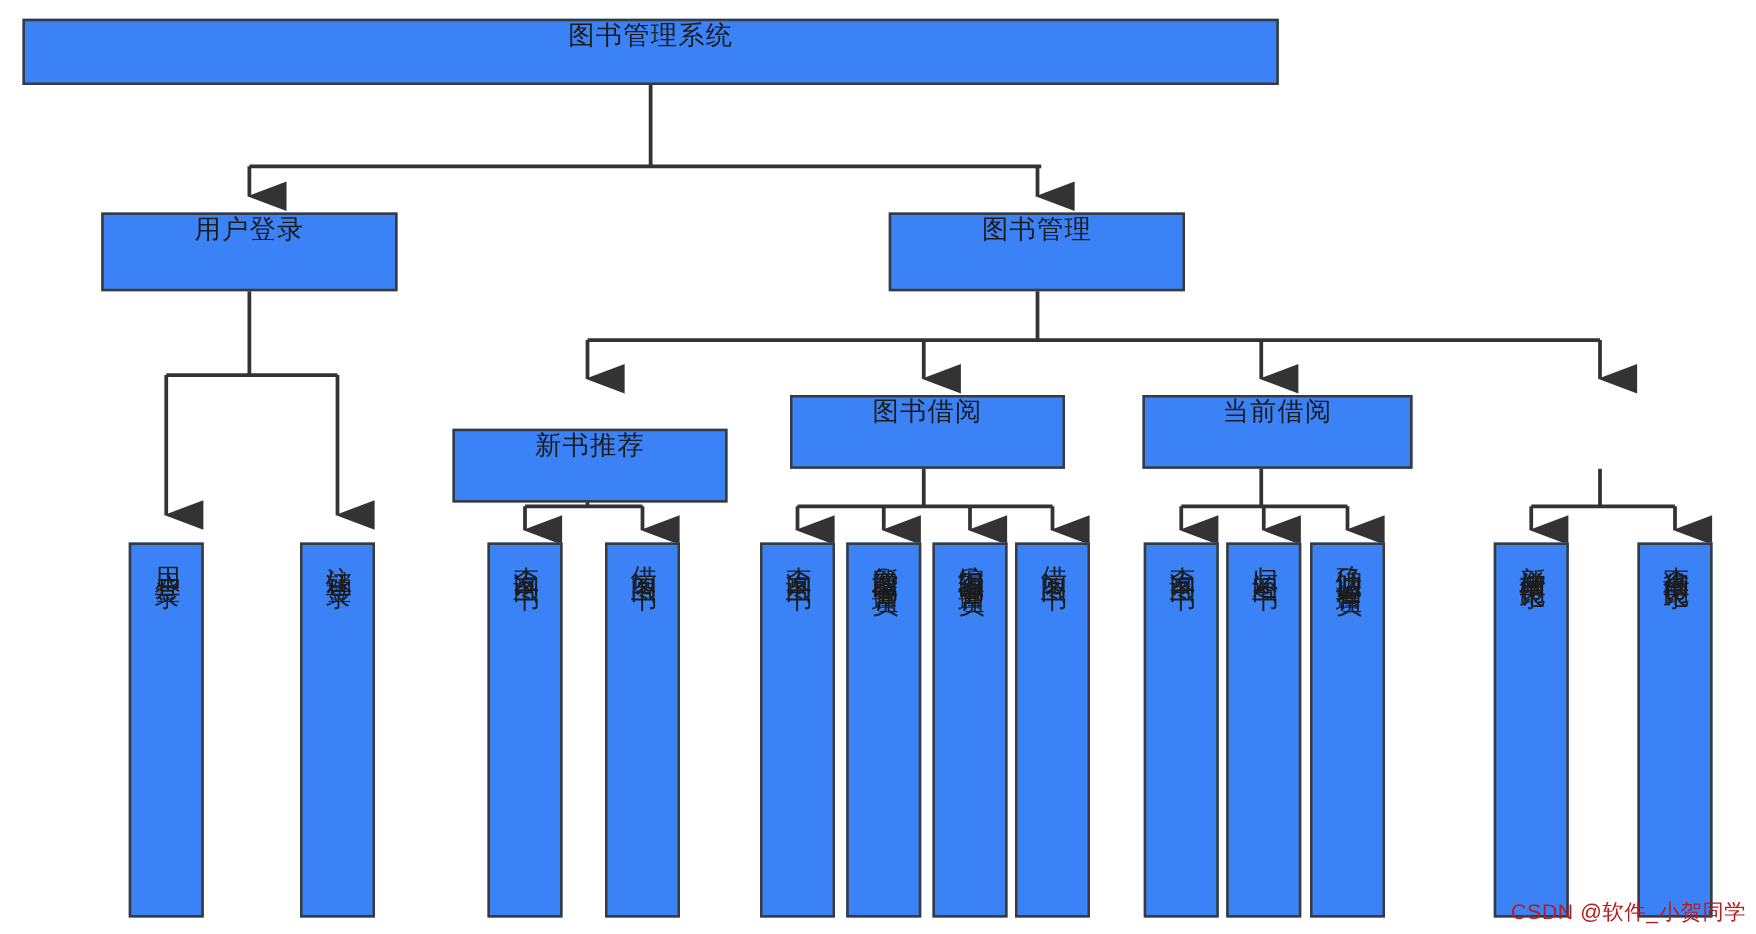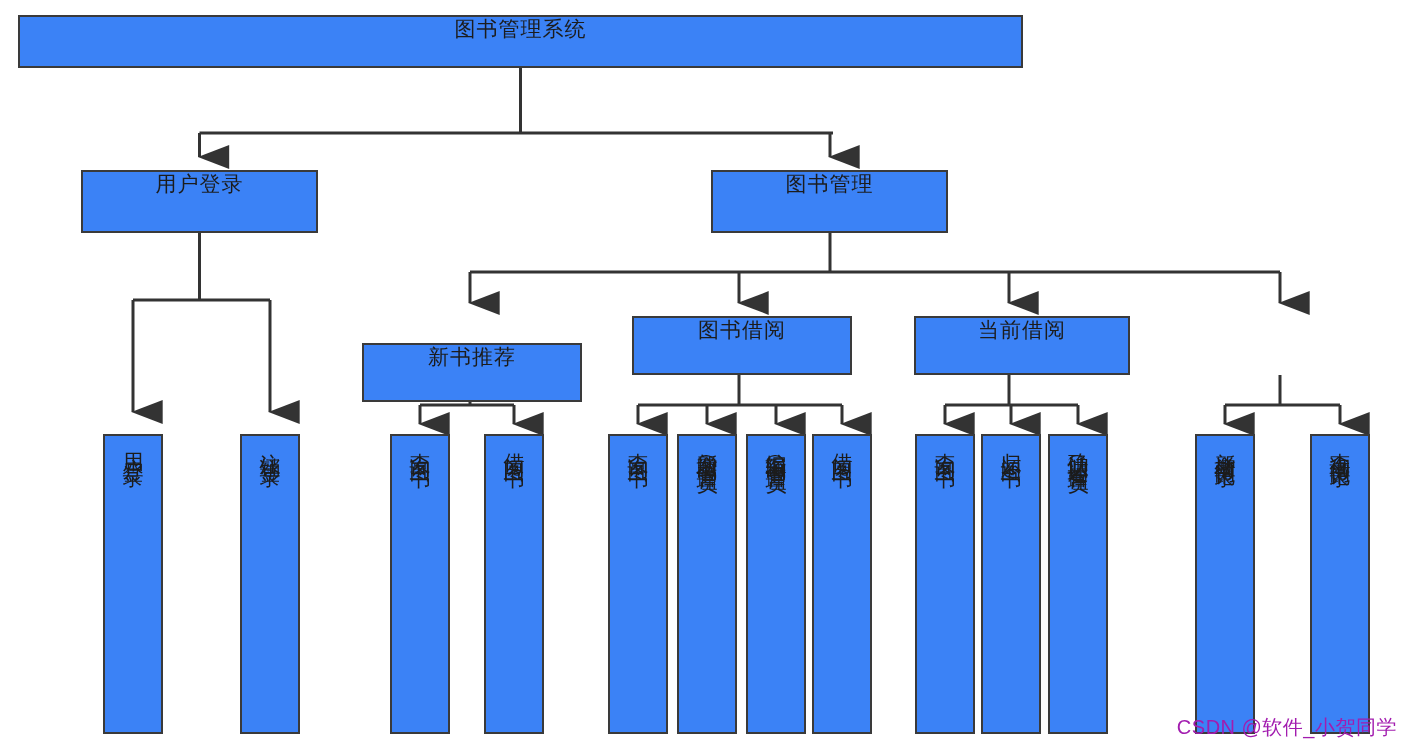--- a/index.html
+++ b/index.html
@@ -46,22 +46,22 @@
   svg.wires{
     position:absolute;
     left:0;top:0;
     width:1405px;height:747px;
     pointer-events:none;
   }
   .watermark{
     position:absolute;
     right:8px;
     bottom:6px;
-    font-size:20px;
-    color:#a21caf;
+    font-size:17px;
+    color:#b91c1c;
     letter-spacing:0.5px;
     white-space:nowrap;
   }
 </style>
 </head>
 <body>
 
 <div id="canvas">
 
   <svg class="wires" viewBox="0 0 1405 747" xmlns="http://www.w3.org/2000/svg">

